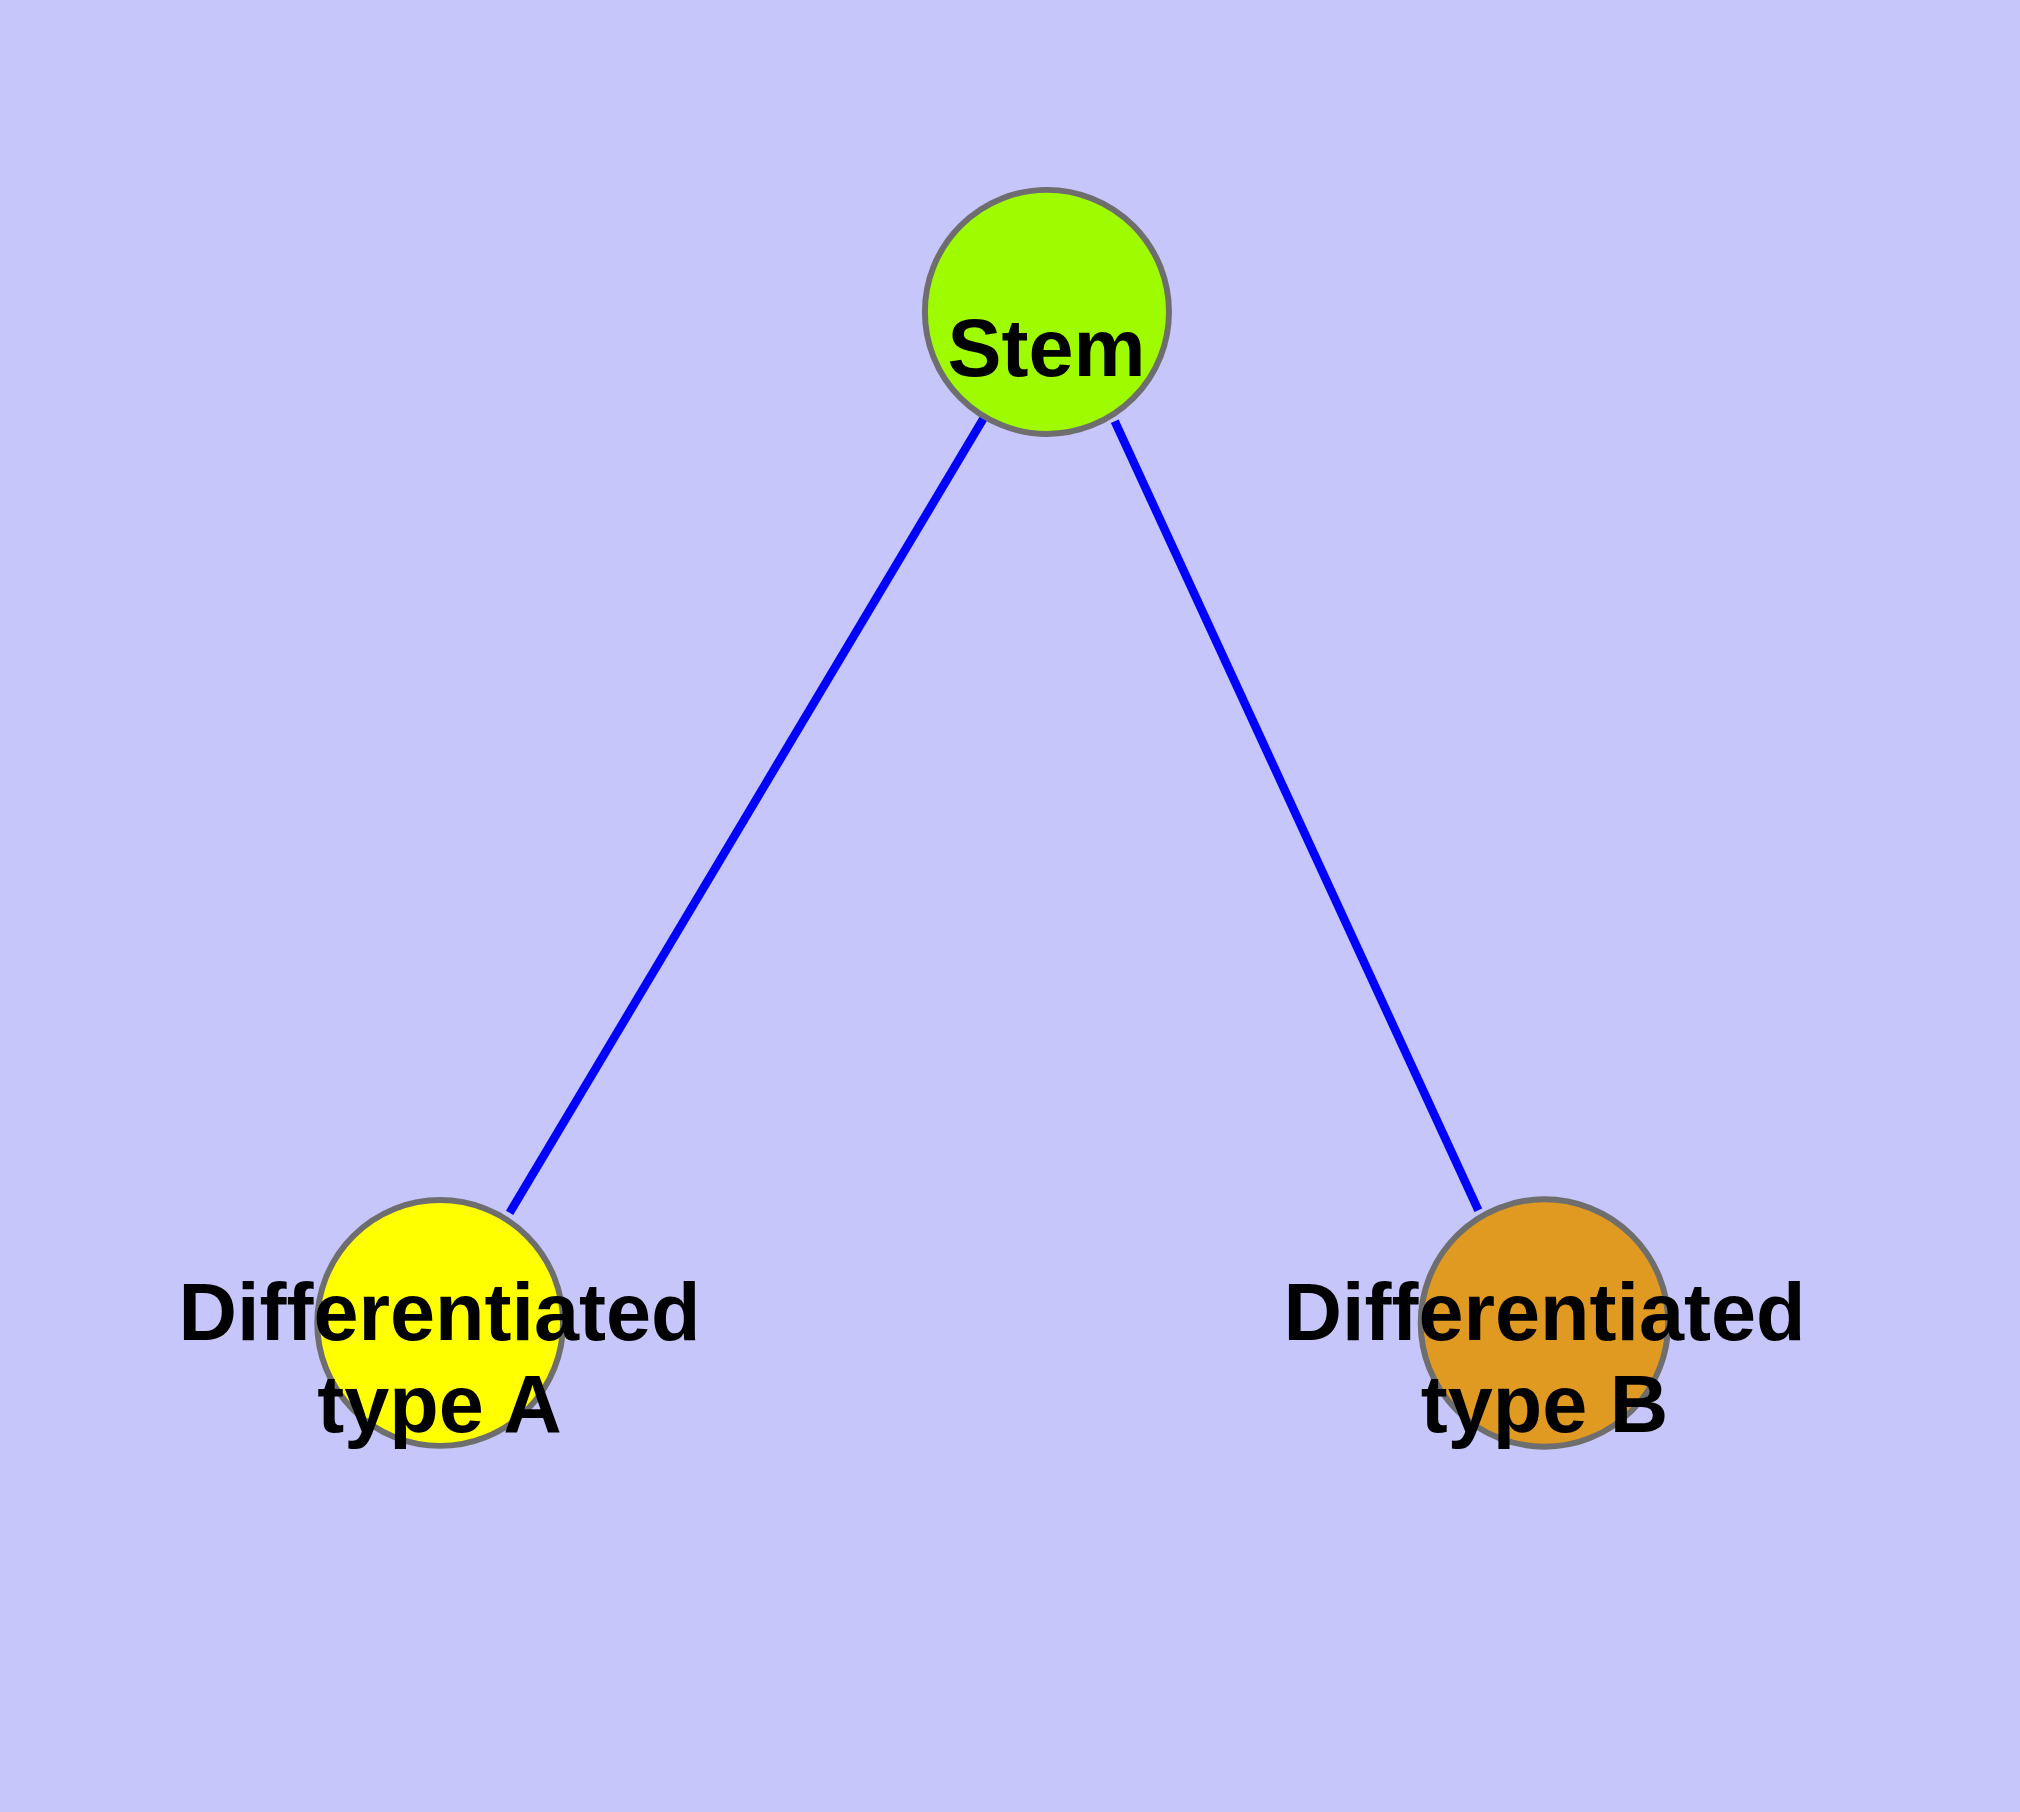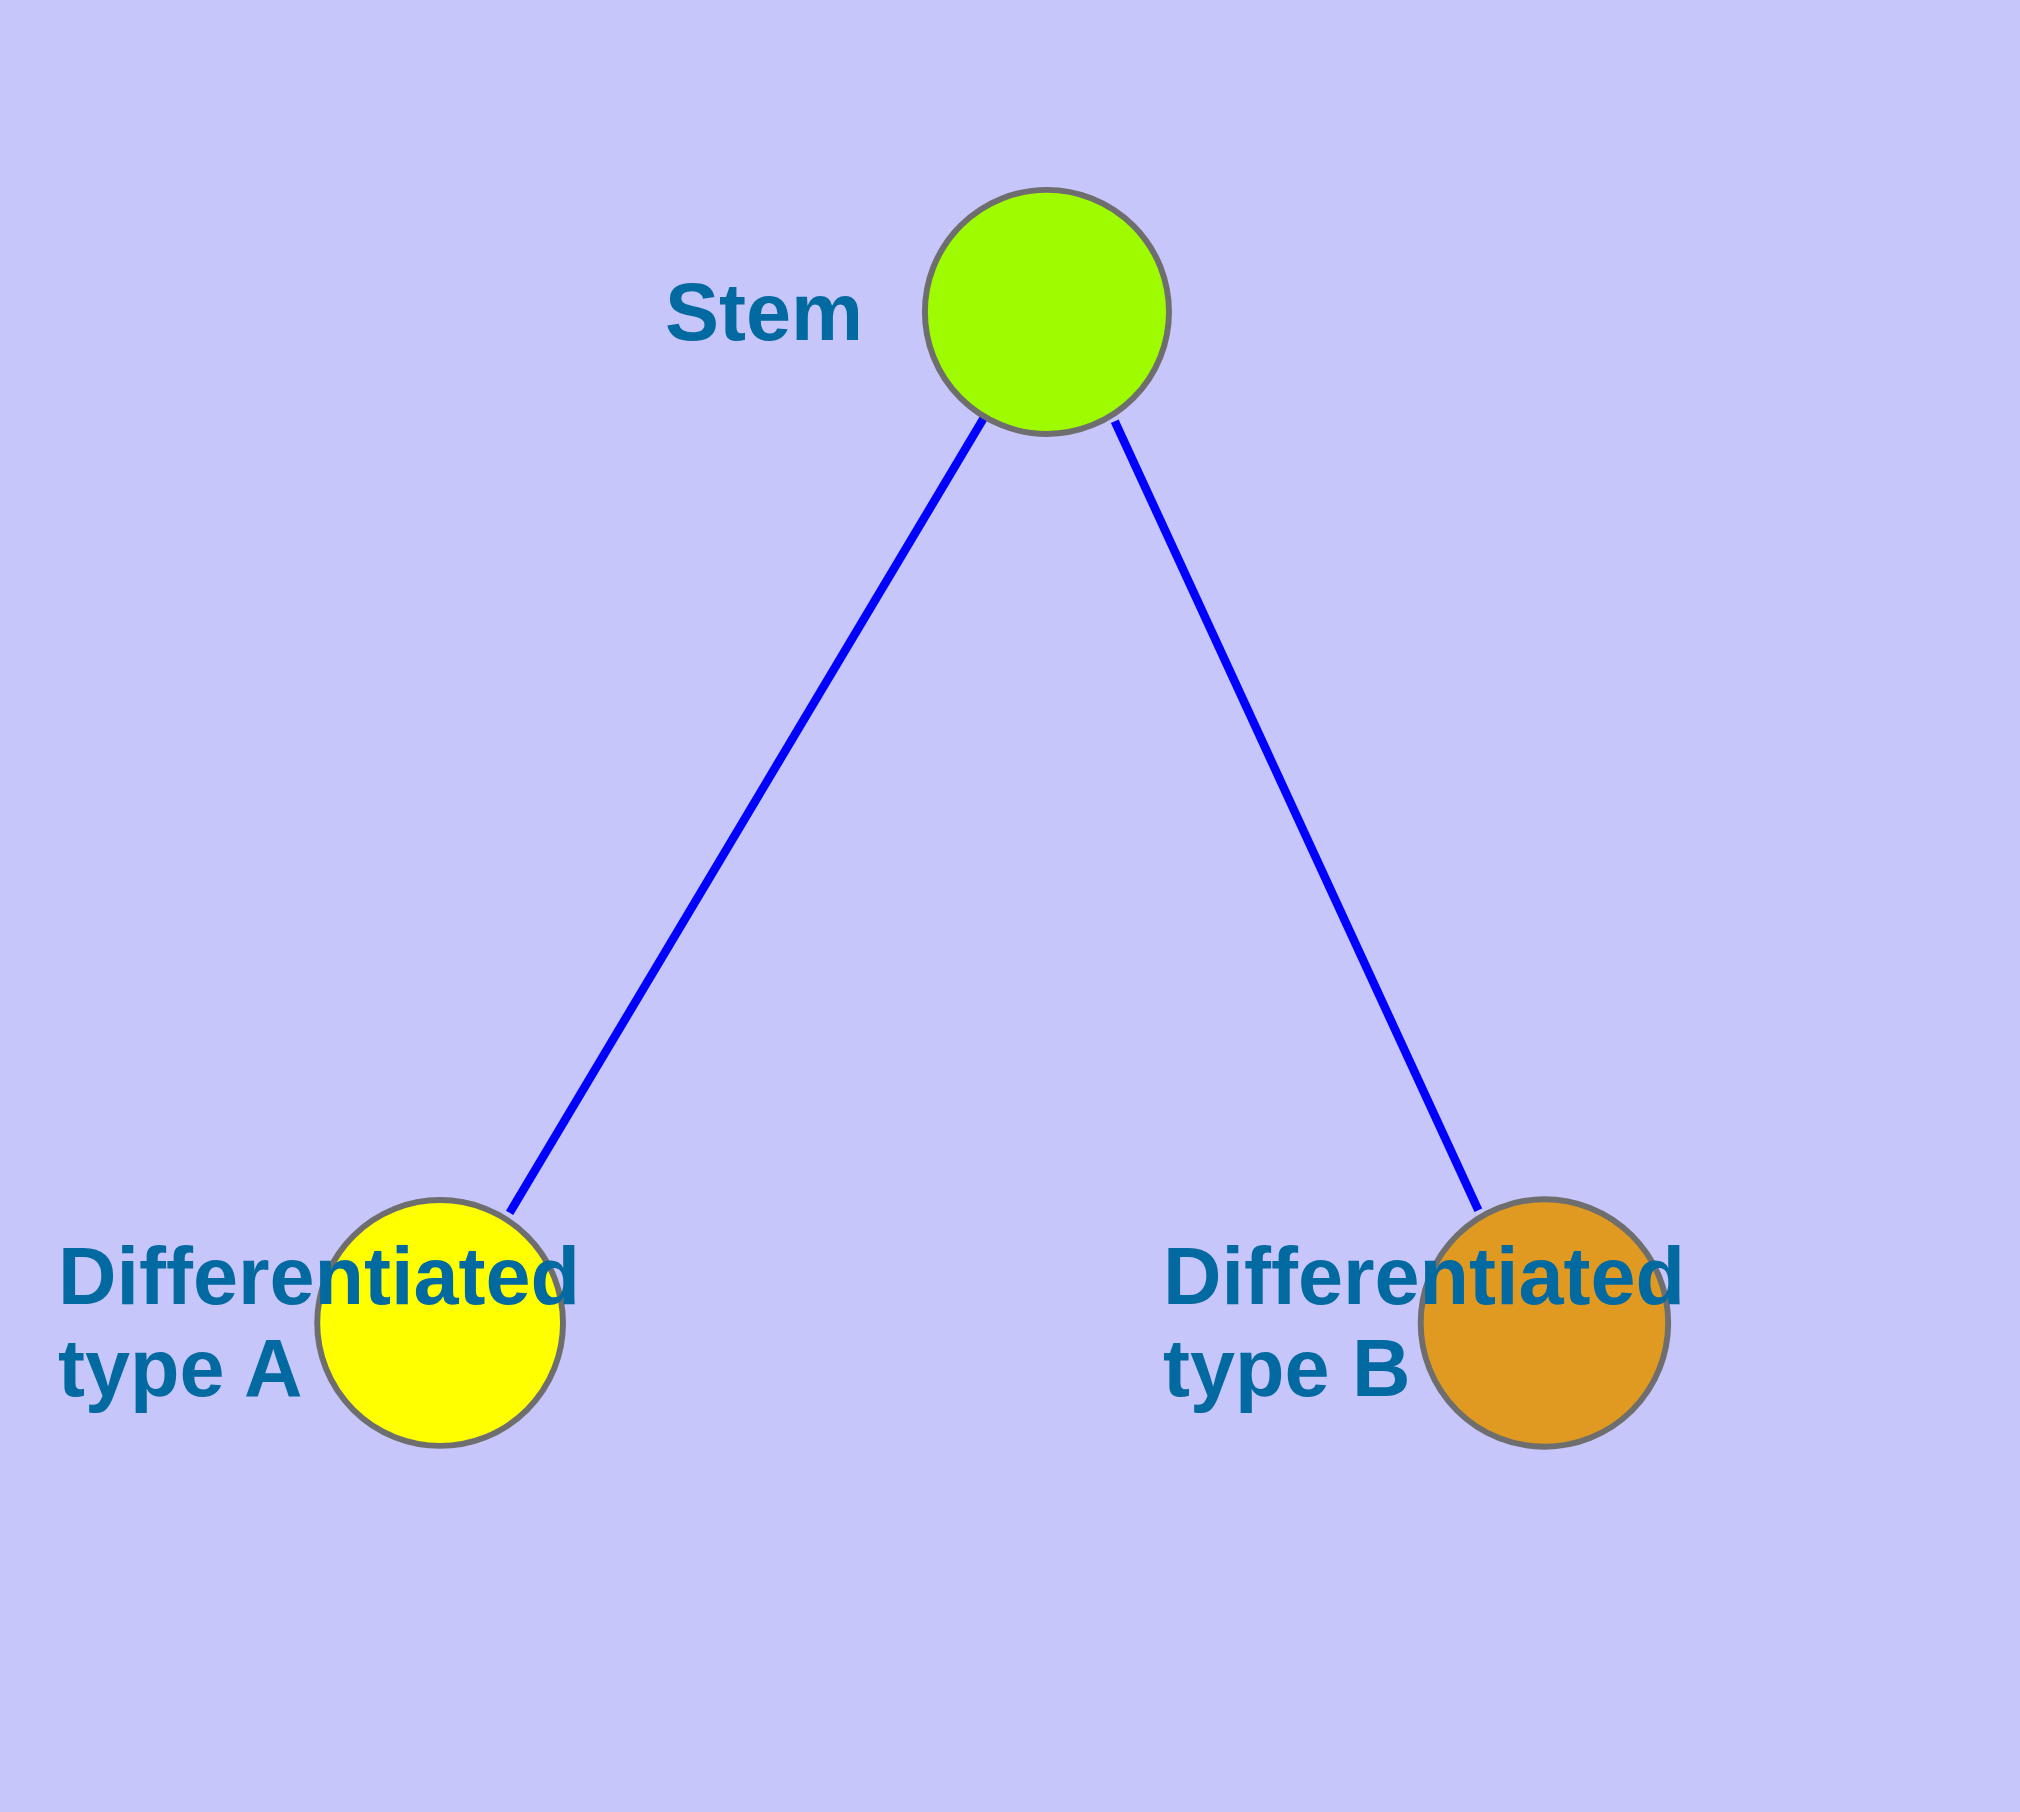--- a/index.html
+++ b/index.html
@@ -18,27 +18,28 @@
   }
   #graph-svg {
     position: absolute;
     top: 0;
     left: 0;
     width: 2021px;
     height: 1812px;
   }
   .node-label {
     position: absolute;
-    color: #0369a1;
+    color: #000000;
     font-weight: bold;
-    text-align: left;
+    text-align: center;
     white-space: pre;
     line-height: 1.14;
     pointer-events: none;
     user-select: none;
+    margin-top: 36px;
   }
   .label-stem {
     font-size: 81px;
     width: 763px;
     left: 665px;
     top: 259px;
   }
   .label-a {
     font-size: 81px;
     width: 763px;

